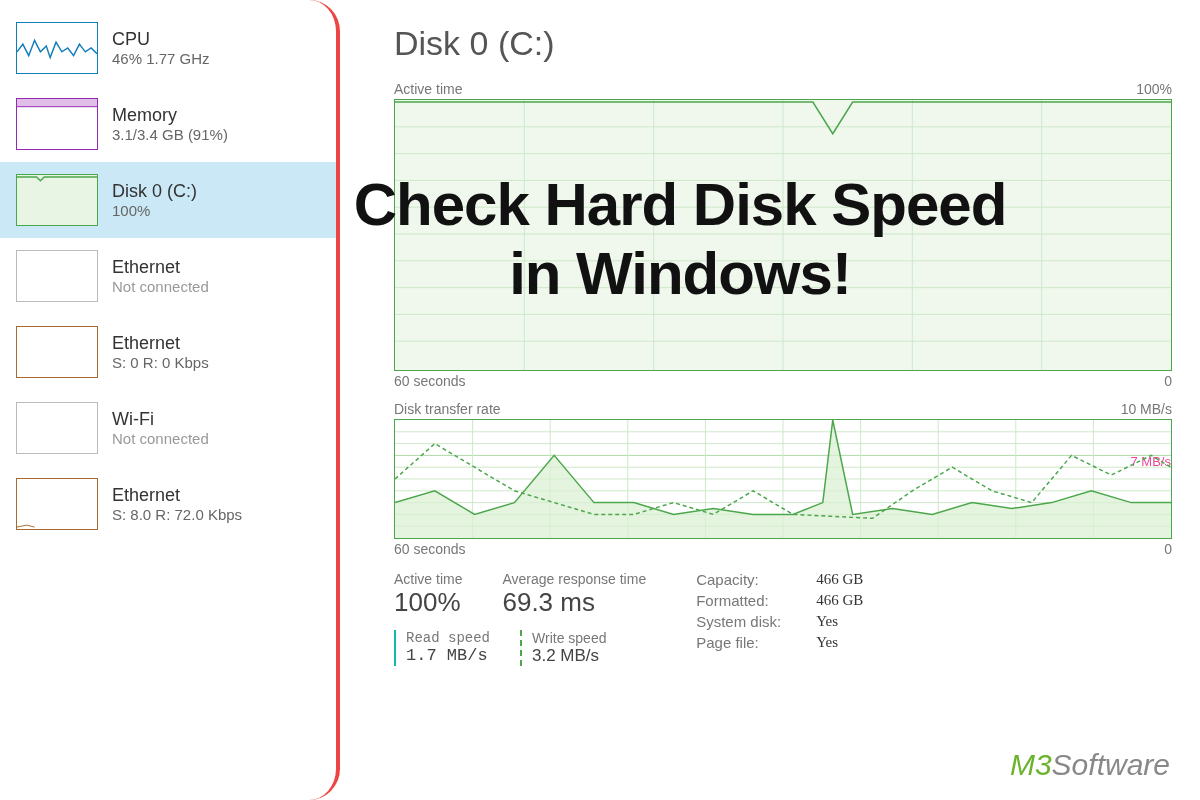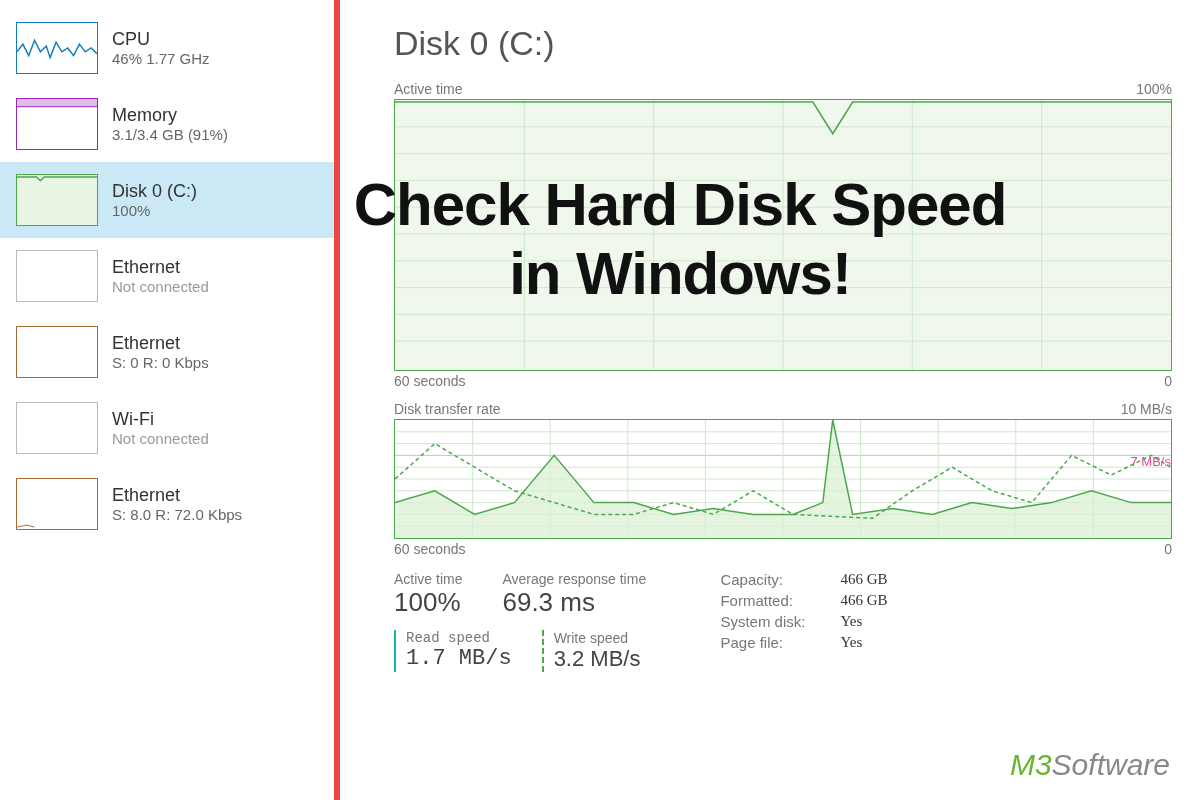--- a/index.html
+++ b/index.html
@@ -1,18 +1,18 @@
 <!DOCTYPE html>
 <html><head>
 <meta charset="utf-8">
 <style>
 * { margin: 0; padding: 0; box-sizing: border-box; }
 body { font-family: "Segoe UI", Tahoma, sans-serif; background: #fff; width: 1200px; height: 800px; overflow: hidden; position: relative; }
 .container { display: flex; height: 100%; }
-.sidebar { width: 340px; height: 100%; overflow-y: auto; position: relative; border-right: 6px solid #ef4444; }
+.sidebar { width: 340px; height: 100%; overflow-y: auto; position: relative; border-right: 4px solid #ef4444; border-radius: 31px; }
 .sidebar-inner { padding: 10px 0; }
 .sidebar::-webkit-scrollbar { width: 18px; }
 .sidebar::-webkit-scrollbar-track { background: #f0f0f0; }
 .sidebar::-webkit-scrollbar-thumb { background: #ccc; }
 .sb-item { display: flex; align-items: center; padding: 12px 16px; cursor: pointer; }
 .sb-item.selected { background: #cbe8f6; }
 .sb-thumb { width: 82px; height: 52px; border: 1px solid #ccc; margin-right: 14px; background: #fff; position: relative; flex-shrink: 0; }
 .sb-thumb.cpu { border-color: #117dbb; }
 .sb-thumb.mem { border-color: #9528b4; }
 .sb-thumb.disk { border-color: #4ca64c; }
@@ -34,21 +34,21 @@
 .stats-left { display: flex; flex-direction: column; gap: 8px; }
 .stats-pair-row { display: flex; gap: 40px; }
 .stat-block { }
 .stat-label { font-size: 14px; color: #777; }
 .stat-value { font-size: 26px; color: #444; }
 .rw-row { display: flex; gap: 0; margin-top: 4px; }
 .rw-block { padding-left: 10px; padding-right: 30px; }
 .rw-block.read { border-left: 2px solid #14b8a6; font-family: Liberation Mono, monospace; }
 .rw-block.write { border-left: 2px dashed #4ca64c; }
 .rw-label { font-size: 14px; color: #777; }
-.rw-value { font-size: 22px; color: #444; }
+.rw-value { font-size: 17px; color: #444; }
 .stats-right { margin-left: 20px; }
 .info-row { display: flex; font-size: 15px; margin-bottom: 4px; }
 .info-key { width: 120px; color: #777; }
 .info-val { color: #333; font-family: Liberation Serif, serif; }
 .overlay-title { position: absolute; top: 170px; left: 280px; width: 800px; font-size: 60px; font-weight: 800; color: #111; text-align: center; line-height: 1.15; font-family: Arial, sans-serif; pointer-events: none; letter-spacing: -1px; }
 .logo { position: absolute; bottom: 18px; right: 30px; font-size: 30px; font-weight: 400; color: #888; font-style: italic; font-family: Arial, sans-serif; }
 .logo .m3 { color: #6ab42d; }
 .grid-line { stroke: #cde8c8; stroke-width: 1; }
 .grid-line-dark { stroke: #b0d8a8; stroke-width: 1; }
 .seven-label { position: absolute; right: 0; top: 34px; font-size: 13px; color: #ec4899; }

